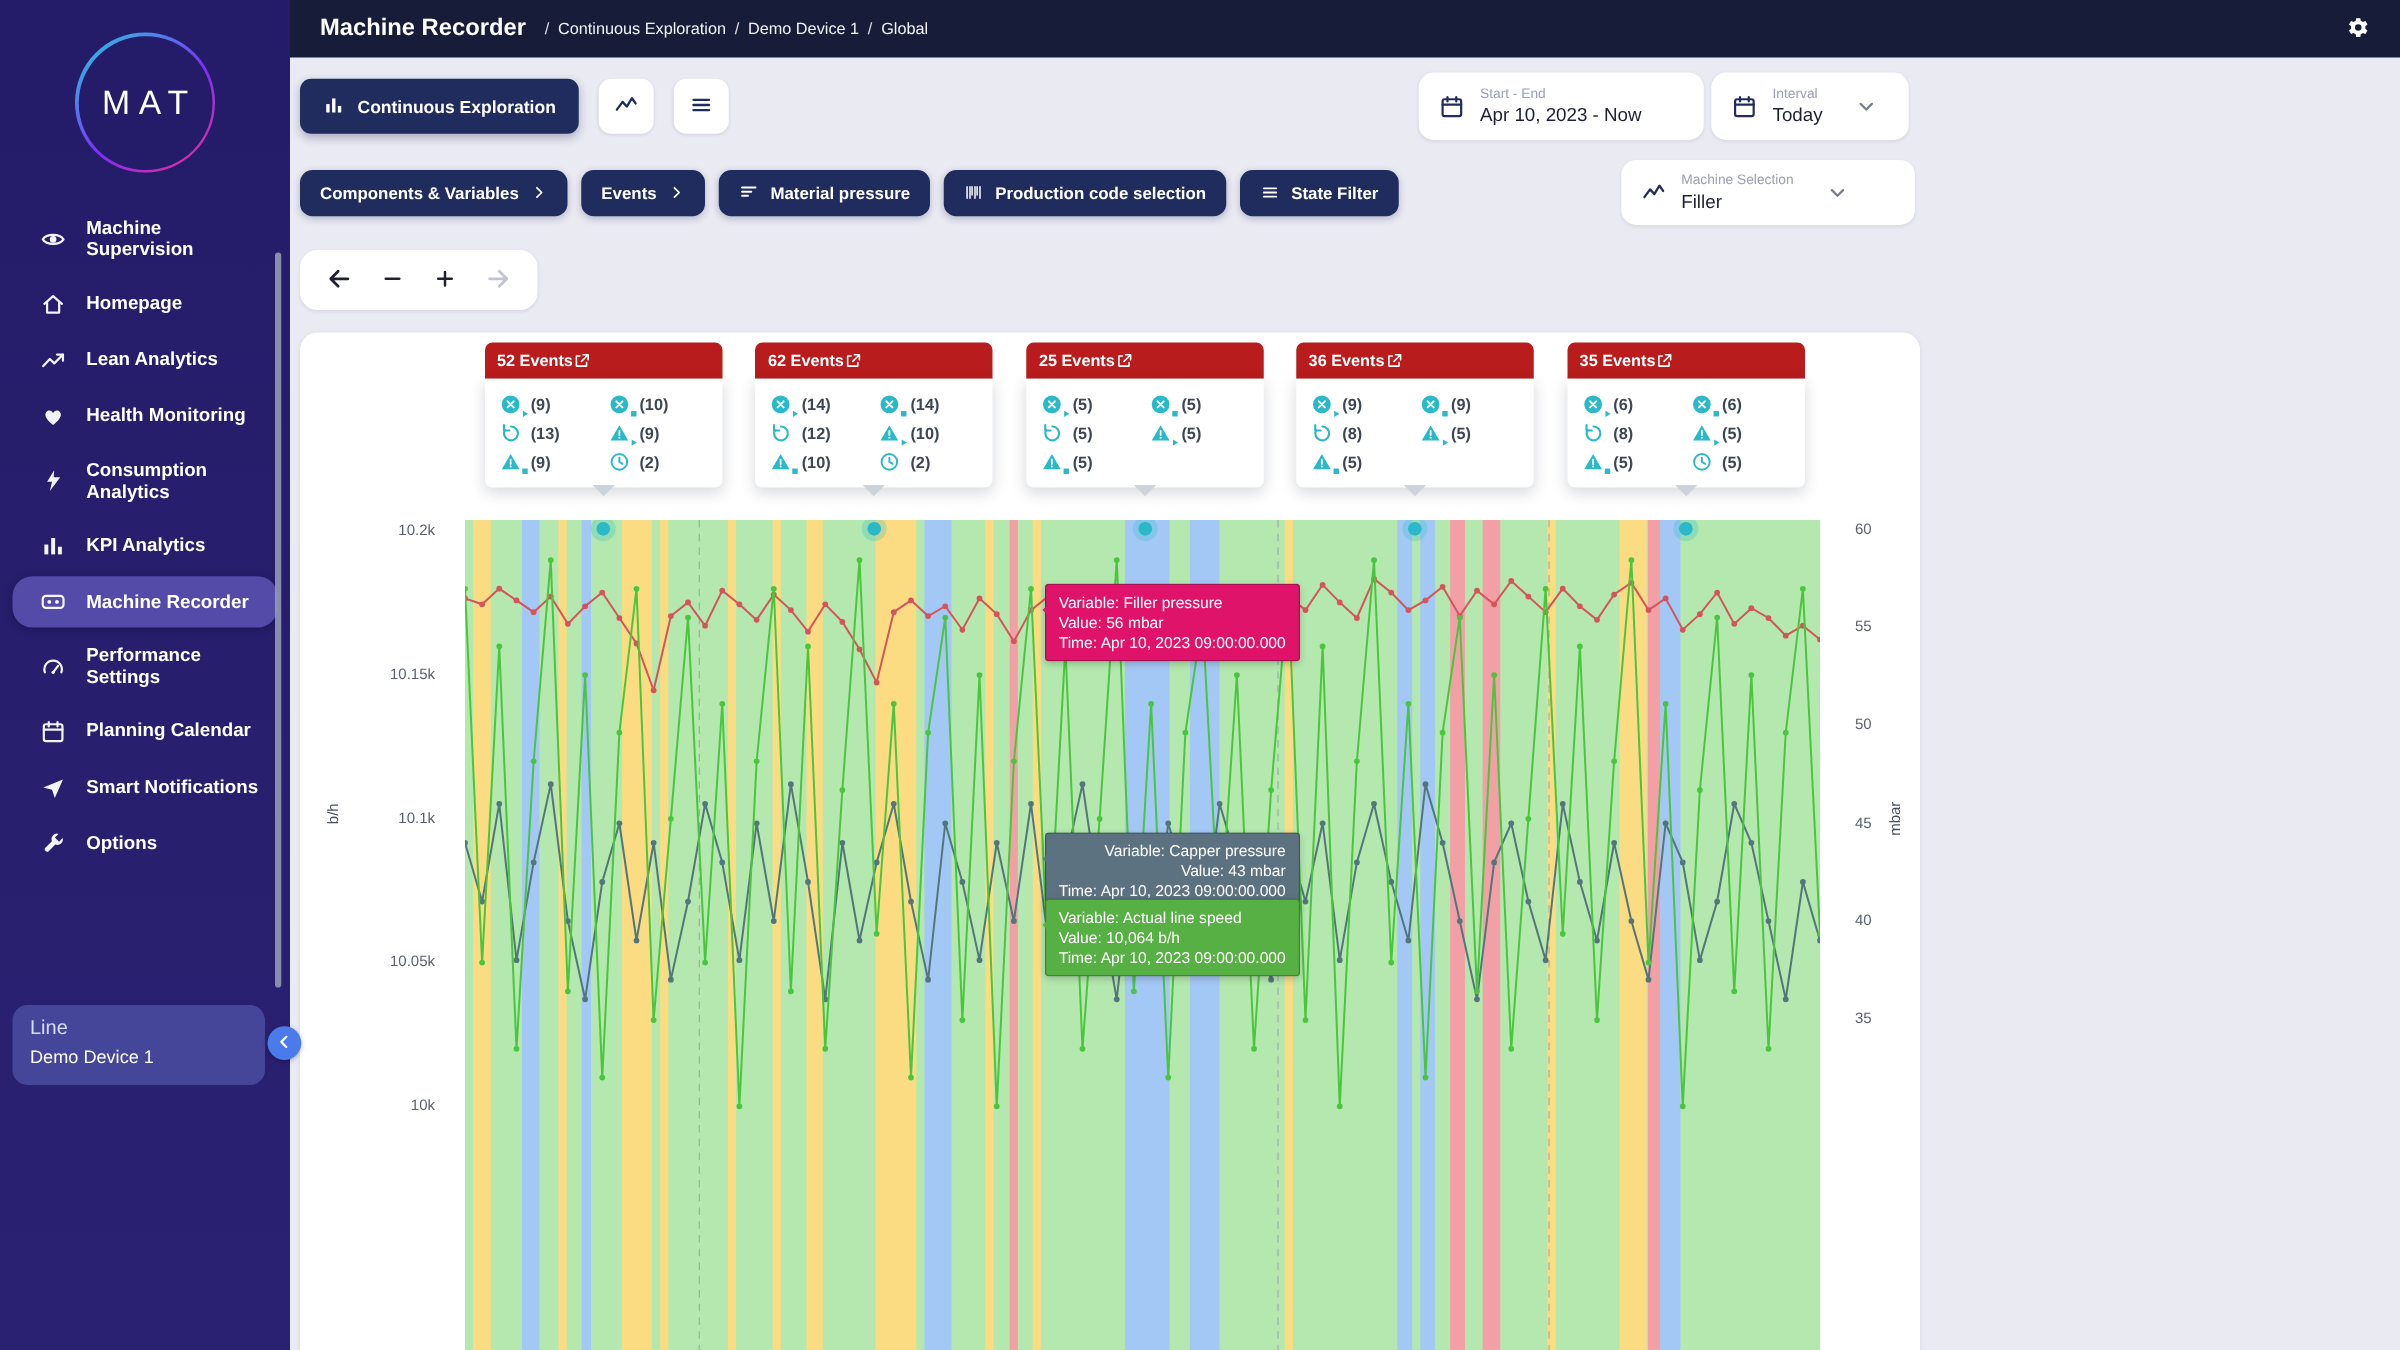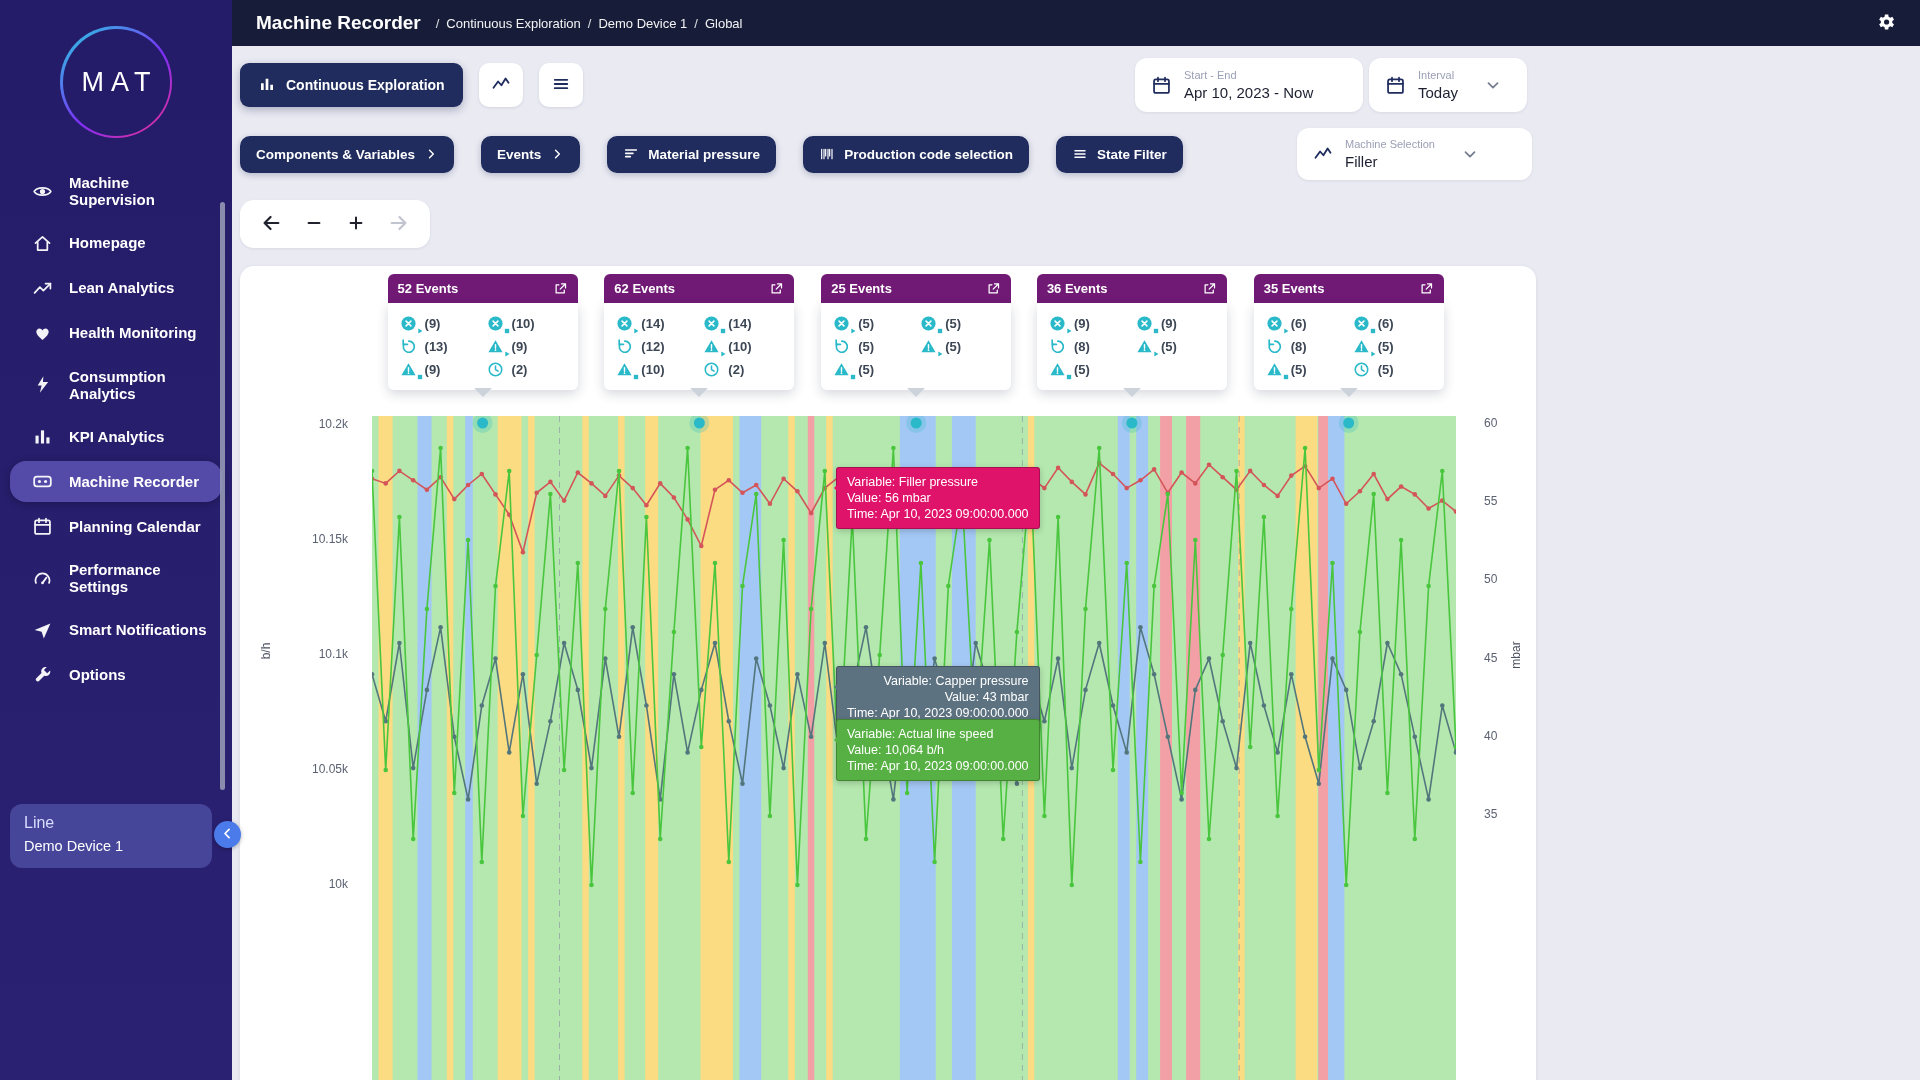--- a/index.html
+++ b/index.html
@@ -40,37 +40,37 @@
   .info-card .card-ic{display:flex;color:#202c5e}
   .ic-col{display:flex;flex-direction:column;gap:3px}
   .ic-label{font-size:11px;color:#9aa0b5}
   .ic-value{font-size:15px;color:#1c2030}
   .card-chevron{display:flex;color:#777e90;margin-left:14px}
   .date-card{min-width:228px}
   .interval-card{min-width:158px}
 
   
   .filter-row{margin-top:16px}
-  .pill{display:flex;align-items:center;gap:9px;background:#202c5e;color:#fff;height:37px;padding:0 16px;border:none;border-radius:10px;font-size:13.5px;font-weight:700;cursor:pointer;margin-right:27px;box-shadow:0 2px 6px rgba(25,32,80,.25);font-family:inherit}
+  .pill{display:flex;align-items:center;gap:9px;background:#202c5e;color:#fff;height:37px;padding:0 16px;border:none;border-radius:10px;font-size:13.5px;font-weight:700;cursor:pointer;margin-right:11px;box-shadow:0 2px 6px rgba(25,32,80,.25);font-family:inherit}
   .pill .pill-ic{display:flex;color:#fff}
   .machine-card{margin-left:auto;margin-right:4px;height:52px;min-width:235px}
 
   
   .zoom-row{margin-top:20px}
   .zoom-bar{display:inline-flex;align-items:center;gap:22px;background:#fff;border-radius:14px;height:48px;padding:0 20px;box-shadow:0 1px 3px rgba(20,25,60,.08)}
   .zoom-btn{background:none;border:none;display:flex;color:#20232e;cursor:pointer}
   .zoom-btn.disabled{color:#c2c4cf;cursor:default}
 
   
   .chart-panel{position:relative;width:1296px;margin:18px 0 0 8px;height:830px;background:#fff;border-radius:14px;box-shadow:0 1px 4px rgba(20,25,60,.08);overflow:hidden}
   .chart-svg{position:absolute;left:132px;top:150px}
   .event-cards{position:absolute;left:0;top:8px;width:100%;height:130px;z-index:20}
   .event-card{position:absolute;width:190px}
   .event-card::after{content:"";position:absolute;left:50%;transform:translateX(-50%);bottom:-16px;border:9px solid transparent;border-top-color:#cdd3db}
-  .ec-head{display:flex;align-items:center;justify-content:space-between;background:#701a75;border-radius:6px 6px 0 0;padding:7px 10px;color:#fff}
+  .ec-head{display:flex;align-items:center;justify-content:flex-start;background:#b91c1c;border-radius:6px 6px 0 0;padding:7px 10px;color:#fff}
   .ec-title{font-size:13px;font-weight:700}
   .ec-open{display:flex;color:#fff;cursor:pointer}
   .ec-body{background:#fff;border-radius:0 0 6px 6px;box-shadow:0 4px 12px rgba(30,40,60,.18);padding:9px 12px;display:grid;grid-template-rows:repeat(3,23px);grid-auto-flow:column;grid-auto-columns:1fr;column-gap:8px}
   .ec-item{display:flex;align-items:center;gap:8px;font-size:13px;color:#3c4654;font-weight:600}
   .ec-ic{position:relative;display:inline-flex;color:#2ab9c9}
   .ec-sub{position:absolute;right:-7px;bottom:-3px;display:inline-flex;color:#2ab9c9}
   .tick{position:absolute;font-size:12px;color:#5a6170}
   .tick.left{width:80px;left:28px;text-align:right}
   .tick.right{left:1244px}
   .axis-name{position:absolute;font-size:12px;color:#4a5160;transform:rotate(-90deg);transform-origin:center}
@@ -152,35 +152,35 @@
               <rect x="2.5" y="6.5" width="19" height="11" rx="3"></rect>
               <circle cx="8.5" cy="12" r="1.8" fill="currentColor" stroke="none"></circle>
               <circle cx="15.5" cy="12" r="1.8" fill="currentColor" stroke="none"></circle>
             </svg>
           </span>
           <span class="nav-label">Machine Recorder</span>
         </div>
         <div class="nav-item">
           <span class="nav-ic">
             <svg viewBox="0 0 24 24" width="21" height="21" fill="none" stroke="currentColor" stroke-width="2" stroke-linecap="round" stroke-linejoin="round">
-              <rect x="3.5" y="5" width="17" height="15.5" rx="2"></rect>
-              <path d="M3.5 10h17M8 3v4M16 3v4"></path>
-            </svg>
-          </span>
-          <span class="nav-label">Planning Calendar</span>
-        </div>
-        <div class="nav-item">
-          <span class="nav-ic">
-            <svg viewBox="0 0 24 24" width="21" height="21" fill="none" stroke="currentColor" stroke-width="2" stroke-linecap="round" stroke-linejoin="round">
               <path d="M4.5 17a8 8 0 1 1 15 0"></path>
               <path d="M12 17l4.5-6"></path>
               <circle cx="12" cy="17" r="1.5" fill="currentColor" stroke="none"></circle>
             </svg>
           </span>
           <span class="nav-label">Performance Settings</span>
+        </div>
+        <div class="nav-item">
+          <span class="nav-ic">
+            <svg viewBox="0 0 24 24" width="21" height="21" fill="none" stroke="currentColor" stroke-width="2" stroke-linecap="round" stroke-linejoin="round">
+              <rect x="3.5" y="5" width="17" height="15.5" rx="2"></rect>
+              <path d="M3.5 10h17M8 3v4M16 3v4"></path>
+            </svg>
+          </span>
+          <span class="nav-label">Planning Calendar</span>
         </div>
         <div class="nav-item">
           <span class="nav-ic">
             <svg viewBox="0 0 24 24" width="21" height="21" fill="none" stroke="currentColor" stroke-width="2" stroke-linecap="round" stroke-linejoin="round">
               <path d="M3 11.5 21 4l-7.5 17-2.5-7.5Z" fill="currentColor" stroke="none"></path>
             </svg>
           </span>
           <span class="nav-label">Smart Notifications</span>
         </div>
         <div class="nav-item">

